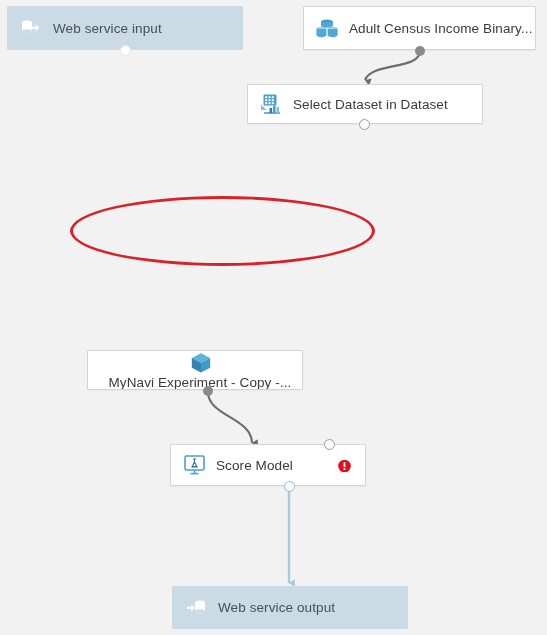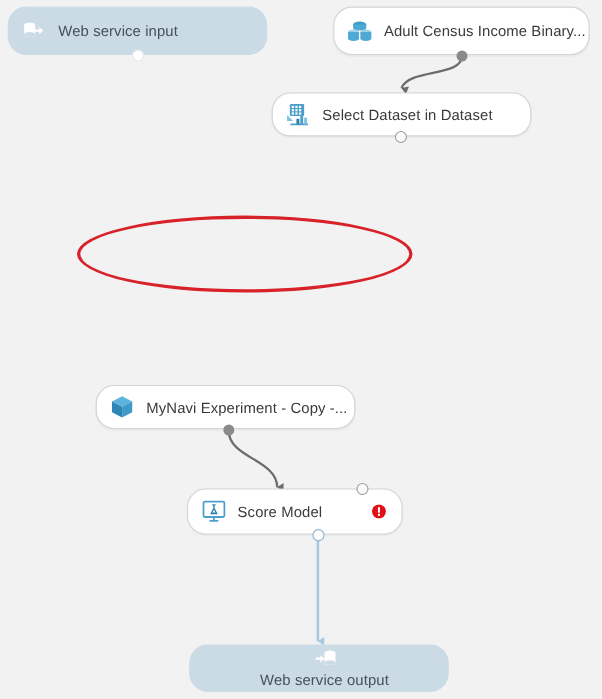--- a/index.html
+++ b/index.html
@@ -28,21 +28,21 @@
     top: 0;
     width: 547px;
     height: 635px;
     pointer-events: none;
   }
   .node {
     position: absolute;
     box-sizing: border-box;
     display: flex;
     align-items: center;
-    border-radius: 17px;
+    border-radius: 1px;
   }
   .node-module {
     background: #ffffff;
     border: 1px solid #d4d4d4;
     box-shadow: 0 1px 1px rgba(0,0,0,0.04);
   }
   .node-webservice {
     background: #cbdbe6;
     border: 1px solid #cbdbe6;
   }
@@ -173,21 +173,21 @@
         <path d="M1,11.5 L6.5,17 L1,17 Z" fill="#7fc2e0"></path>
         <path d="M4,20 L20,20" stroke="#4c9fcc" stroke-width="1.6"></path>
         <rect x="9.5" y="15" width="2.6" height="5" fill="#2a7fae"></rect>
         <rect x="13" y="12.5" width="2.6" height="7.5" fill="#4c9fcc"></rect>
         <rect x="16.5" y="14" width="2.6" height="6" fill="#7fc2e0"></rect>
       </svg>
     </span>
     <span class="node-label">Select Dataset in Dataset</span>
   </div>
 
-  <div class="node node-module" style="left:87px; top:350px; width:236px; height:40px;">
+  <div class="node node-module" style="left:87px; top:350px; width:216px; height:40px;flex-direction:column;">
     <span class="node-icon">
       <svg width="24" height="24" viewBox="0 0 24 24">
         <path d="M12,2.2 L21.2,7 L12,11.8 L2.8,7 Z" fill="#5cb3db"></path>
         <path d="M2.8,7 L12,11.8 L12,21.6 L2.8,16.8 Z" fill="#2f86b5"></path>
         <path d="M21.2,7 L12,11.8 L12,21.6 L21.2,16.8 Z" fill="#3e9ac8"></path>
       </svg>
     </span>
     <span class="node-label">MyNavi Experiment - Copy -...</span>
   </div>
 
@@ -204,21 +204,21 @@
     <span class="node-label">Score Model</span>
     <span class="error-badge">
       <svg width="13" height="13" viewBox="0 0 13 13">
         <circle cx="6.5" cy="6.5" r="6.3" fill="#e00f17"></circle>
         <rect x="5.6" y="2.6" width="1.8" height="5" fill="#ffffff"></rect>
         <rect x="5.6" y="8.6" width="1.8" height="1.9" fill="#ffffff"></rect>
       </svg>
     </span>
   </div>
 
-  <div class="node node-webservice" style="left:172px; top:586px; width:236px; height:43px;flex-direction:column;">
+  <div class="node node-webservice" style="left:172px; top:586px; width:236px; height:43px;">
     <span class="node-icon">
       <svg width="22" height="20" viewBox="0 0 22 20">
         <ellipse cx="15" cy="4.6" rx="5" ry="2.2" fill="#ffffff"></ellipse>
         <path d="M10,4.6 L10,13.4 C10,14.6 12.3,15.6 15,15.6 C17.7,15.6 20,14.6 20,13.4 L20,4.6 Z" fill="#ffffff"></path>
         <ellipse cx="15" cy="13.4" rx="5" ry="2.2" fill="#cbdbe6"></ellipse>
         <path d="M2,9.8 L9,9.8" stroke="#ffffff" stroke-width="2" fill="none"></path>
         <path d="M6.2,6.6 L10,9.9 L6.2,13.2 Z" fill="#ffffff"></path>
       </svg>
     </span>
     <span class="node-label">Web service output</span>

